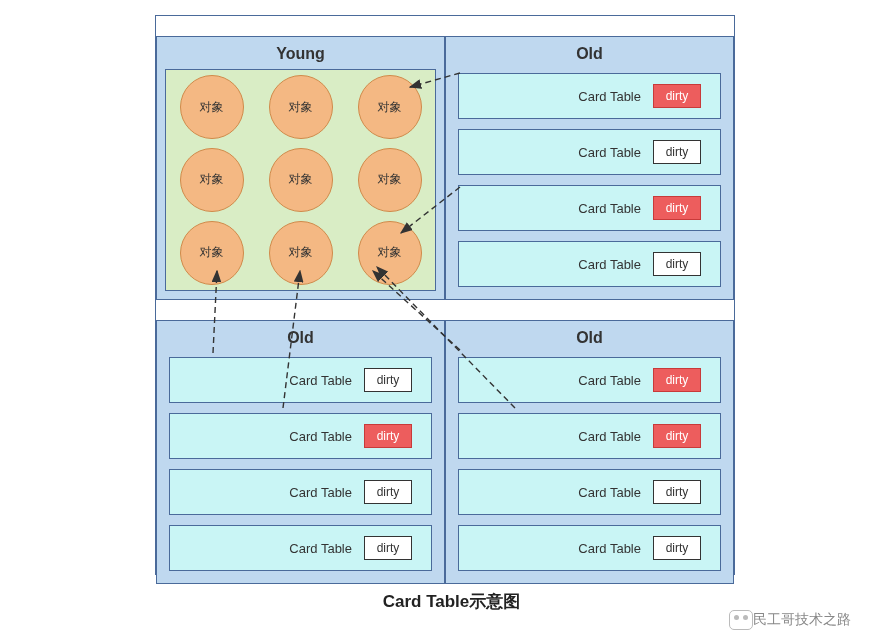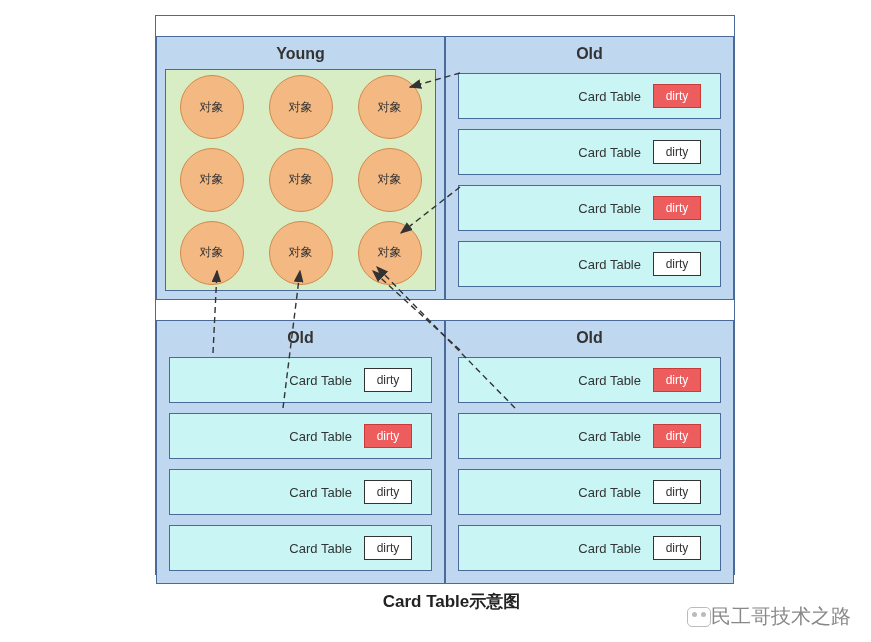--- a/index.html
+++ b/index.html
@@ -108,21 +108,21 @@
       font-weight: bold;
       font-size: 17px;
       color: #222;
     }
     .watermark {
       position: absolute;
       right: 20px;
       bottom: 12px;
       display: flex;
       align-items: center;
-      font-size: 20px;
+      font-size: 14px;
       color: #888;
     }
     .watermark-icon {
       width: 24px;
       height: 20px;
       border: 1.5px solid #bbb;
       border-radius: 5px;
       position: relative;
     }
     .watermark-icon::before {

